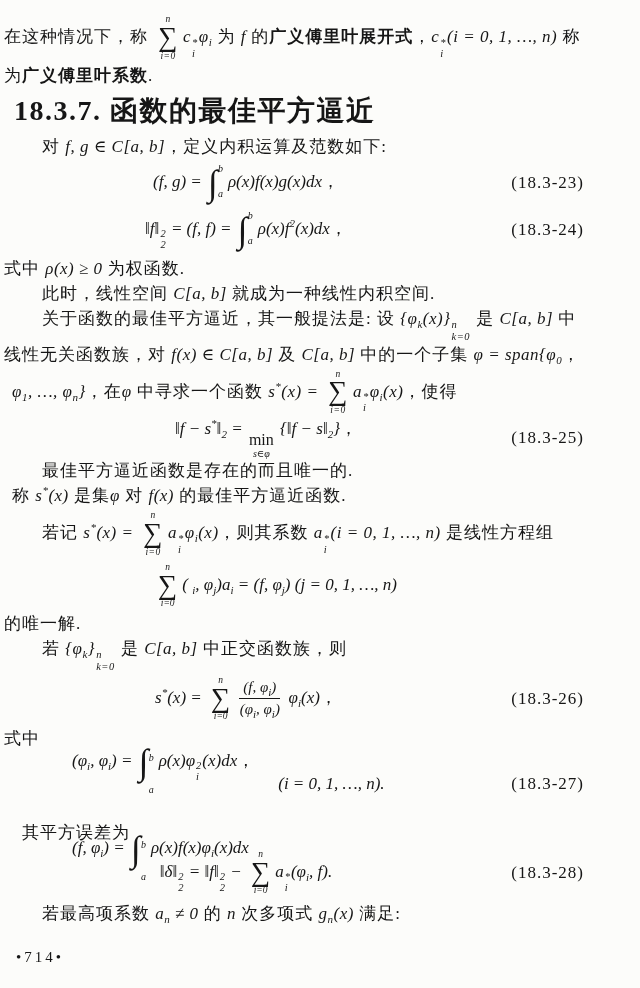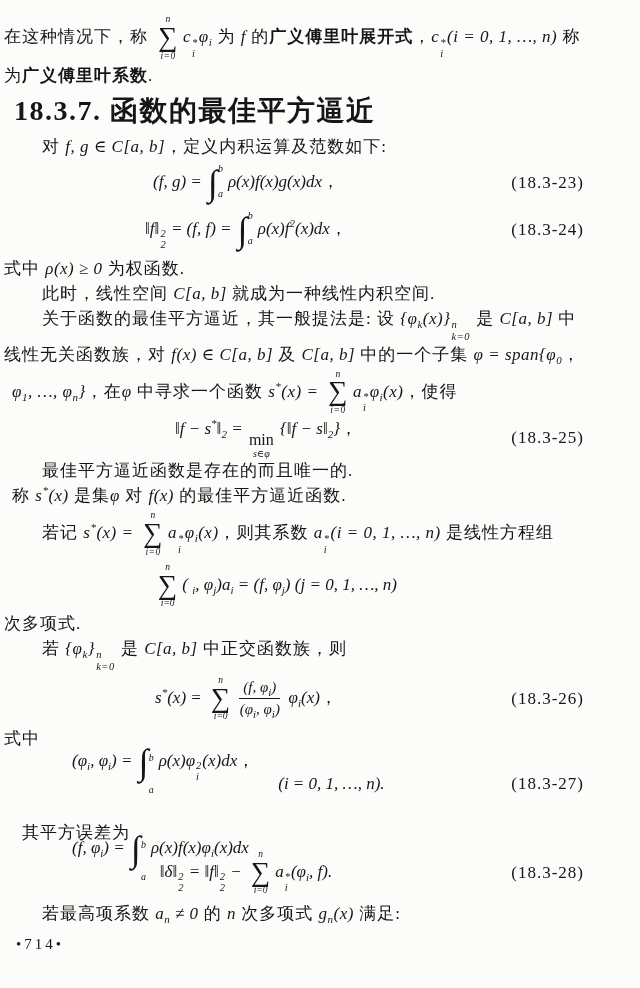--- a/index.html
+++ b/index.html
@@ -58,21 +58,21 @@
            font-size:17px;letter-spacing:1px;font-style:normal;text-align:right;}
   .e23,.e24{height:47px;}
   .e25{height:40px;padding-left:40px;}
   .esys{height:52px;}
   .e26{height:54px;}
   .e28{height:56px;}
   .eq27{height:66px;justify-content:flex-start;padding-left:72px;padding-right:0;}
   .e27col{display:flex;flex-direction:column;gap:3px;}
   .e27line{line-height:32px;margin-top:44px;}
   .e27mid{margin-left:24px;}
-  .footer{position:absolute;left:16px;bottom:35px;font-size:15px;letter-spacing:3px;}
+  .footer{position:absolute;left:16px;bottom:22px;font-size:15px;letter-spacing:3px;}
 </style>
 </head>
 <body>
 
 <div class="page">
 
   <div class="tl tall"><span class="tc">在这种情况下，称 </span><span class="bigop">
         <span class="lim">n</span>
         <span class="op">∑</span>
         <span class="lim">i=0</span>
@@ -153,21 +153,21 @@
       </span><span class="tm">(i = 0, 1, …, n)</span><span class="tc"> 是线性方程组</span></div>
 
   <div class="eqrow esys nolabel">
     <span class="eqc"><span class="bigop">
           <span class="lim">n</span>
           <span class="op">∑</span>
           <span class="lim">i=0</span>
         </span><span class="tm">( </span><span class="tsub">i</span><span class="tm">, φ</span><span class="tsub">j</span><span class="tm">)a</span><span class="tsub">i</span><span class="tm"> = (f, φ</span><span class="tsub">j</span><span class="tm">)  (j = 0, 1, …, n)</span></span>
   </div>
 
-  <div class="tl"><span class="tc">次多项式.</span></div>
+  <div class="tl"><span class="tc">的唯一解.</span></div>
   <div class="tl indent"><span class="tc">若 </span><span class="tm">{φ</span><span class="tsub">k</span><span class="tm">}</span><span class="tss">
         <span class="up">n</span>
         <span class="dn">k=0</span>
       </span><span class="tc"> 是 </span><span class="tm">C[a, b]</span><span class="tc"> 中正交函数族，则</span></div>
 
   <div class="eqrow e26">
     <span class="eqc"><span class="tm">s</span><span class="tsup">*</span><span class="tm">(x) = </span><span class="bigop">
           <span class="lim">n</span>
           <span class="op">∑</span>
           <span class="lim">i=0</span>

